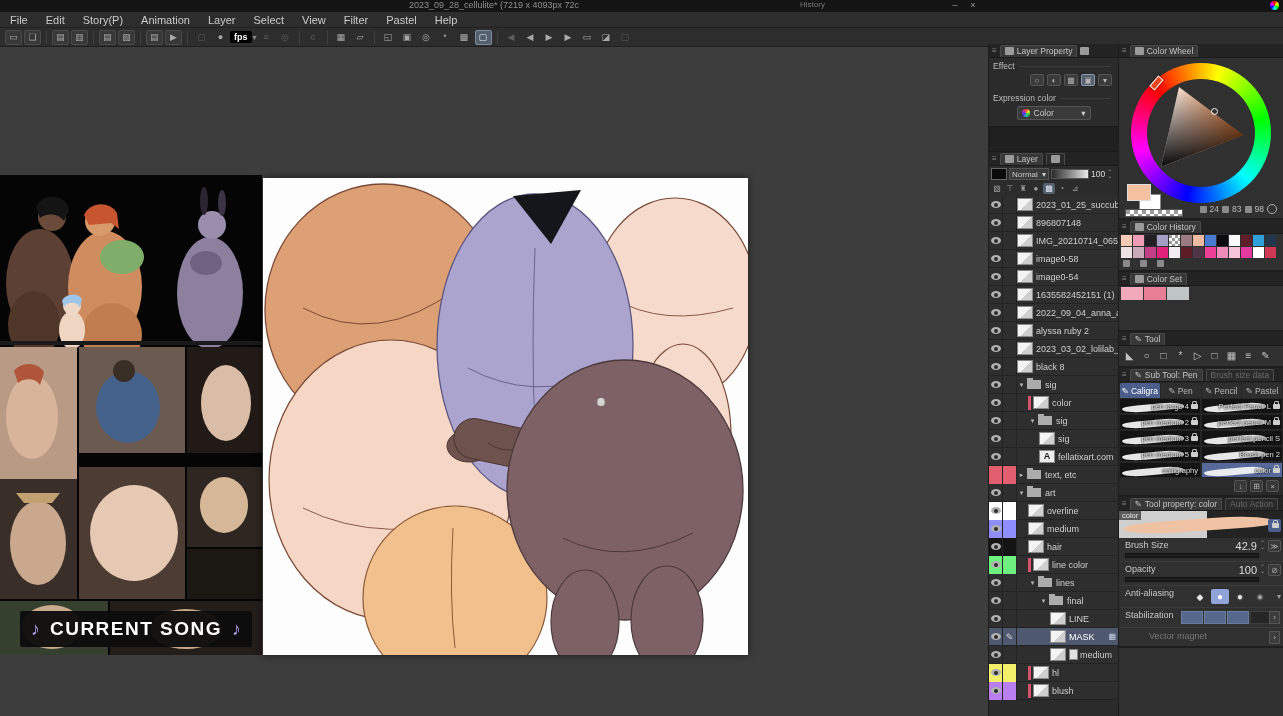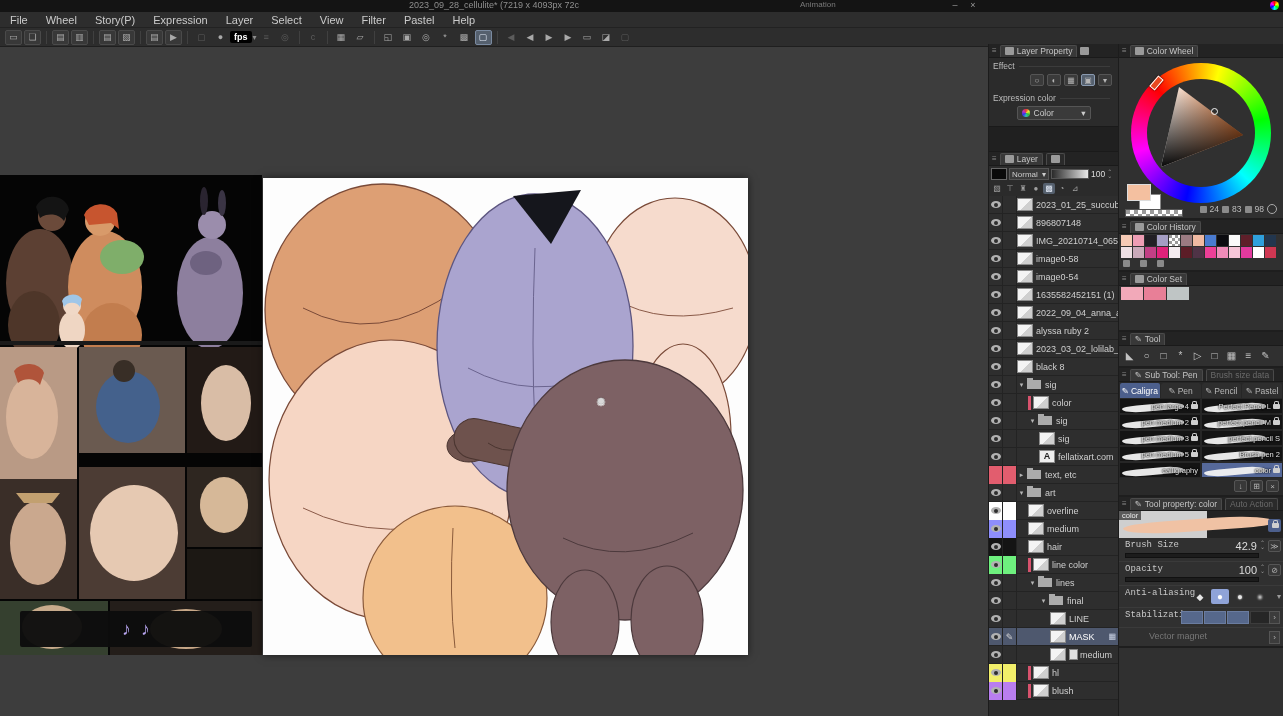--- a/index.html
+++ b/index.html
@@ -168,21 +168,21 @@
 
   
   #tp-preview { position:relative; height:27px; background:#232323; }
   #tp-prev-left { position:absolute; left:0; top:0; width:88px; height:27px; background:#cfcfcf; }
   #tp-prev-label { position:absolute; left:0; top:0; background:#5a5a5a; color:#eee; font-size:7.5px; padding:0 3px; }
   #tp-stroke { position:absolute; left:4px; top:8px; width:150px; height:12px; background:#f0c2a4;
     border-radius:80% 100% 60% 100%/100% 180% 50% 180%; transform:rotate(-4deg); }
   #tp-lock { position:absolute; right:2px; top:8px; width:13px; height:13px; background:#4c5f8c;
     border-radius:2px; display:flex; align-items:center; justify-content:center; }
   .prow { position:relative; height:24px; border-bottom:1px solid #3a3a3a; }
-  .plabel { position:absolute; left:6px; top:2px; font-size:9px; color:#c8c8c8;font-family:Liberation Mono, monospace; }
+  .plabel { position:absolute; left:6px; top:2px; font-size:9px; color:#c8c8c8; }
   .pval { position:absolute; right:26px; top:2px; font-size:11px; color:#ddd; }
   .pspin { position:absolute; right:18px; top:3px; }
   .pbtn { position:absolute; right:2px; top:2px; width:13px; height:12px; border:1px solid #555; border-radius:2px;
     color:#b5b5b5; font-size:8px; text-align:center; line-height:11px; background:#383838; }
   .ptrack { position:absolute; left:6px; right:24px; bottom:3px; height:5px; background:#1c1c1c; border:1px solid #111; }
   .pfill { height:100%; background:#8a8a8a; }
   #aa-row { position:relative; height:22px; border-bottom:1px solid #3a3a3a; }
   #aa-opts { position:absolute; right:14px; top:3px; display:flex; gap:2px; }
   .aa { width:18px; height:15px; border-radius:2px; display:flex; align-items:center; justify-content:center;
     color:#e6e6e6; font-size:9px; }
@@ -198,31 +198,31 @@
   .rarrow { position:absolute; right:3px; top:3px; width:11px; height:13px; background:#3c3c3c; border:1px solid #555;
     color:#b0b0b0; font-size:8px; text-align:center; line-height:12px; }
 </style>
 </head>
 <body>
 
 <div id="app">
 
   <div id="titlebar">
     <div id="title-text">2023_09_28_cellulite* (7219 x 4093px 72c</div>
-    <div id="timeline-label">Animation</div>
+    <div id="timeline-label">History</div>
     <div class="winbtn" id="btn-min">–</div>
     <div class="winbtn" id="btn-close">×</div>
     <div id="corner-dot"></div>
   </div>
 
   <div id="menubar">
       <span class="menu-item">File</span>
-      <span class="menu-item">Wheel</span>
+      <span class="menu-item">Edit</span>
       <span class="menu-item">Story(P)</span>
-      <span class="menu-item">Expression</span>
+      <span class="menu-item">Animation</span>
       <span class="menu-item">Layer</span>
       <span class="menu-item">Select</span>
       <span class="menu-item">View</span>
       <span class="menu-item">Filter</span>
       <span class="menu-item">Pastel</span>
       <span class="menu-item">Help</span>
     </div>
 
   <div id="toolbar">
     <span class="tbi">▭</span>
@@ -336,20 +336,21 @@
         <ellipse cx="362" cy="312" rx="118" ry="130" fill="#7d6164" stroke="#4c393c" stroke-width="1.3"></ellipse>
         <path d="M300,360 Q360,390 430,355" fill="none" stroke="#4c393c" stroke-width="1"></path>
         <ellipse cx="322" cy="444" rx="34" ry="52" fill="#7d6164" stroke="#4c393c" stroke-width="1.2"></ellipse>
         <ellipse cx="404" cy="442" rx="36" ry="54" fill="#7d6164" stroke="#4c393c" stroke-width="1.2"></ellipse>
         <circle cx="338" cy="224" r="4" fill="#ffffff" stroke="#b5a8a8" stroke-width="1"></circle>
       </svg>
     </div>
 
     <div id="song-banner">
       <span class="note">♪</span>
+      <span class="bannertext">CURRENT SONG</span>
       <span class="note">♪</span>
     </div>
 
     <div id="cursor-dot"></div>
   </div>
 
   <div id="layercol">
     <div class="phead">
       <span class="burger">≡</span>
       <span class="ptab">

